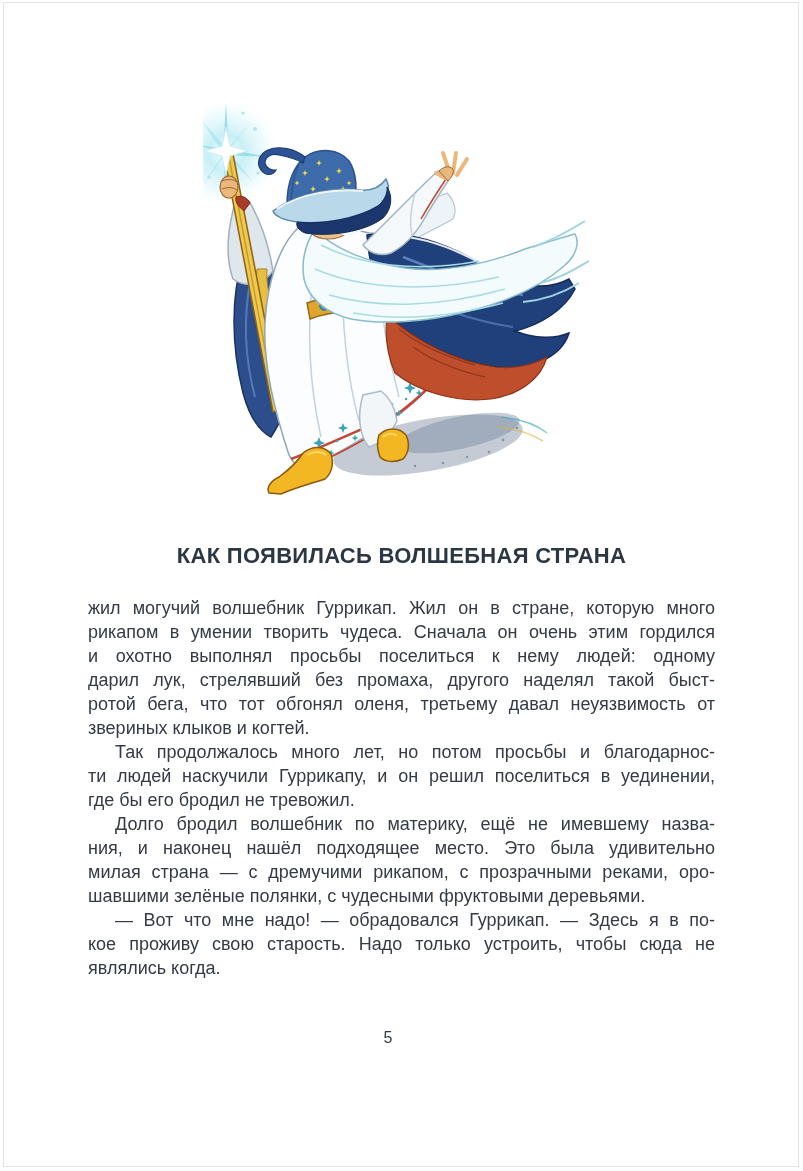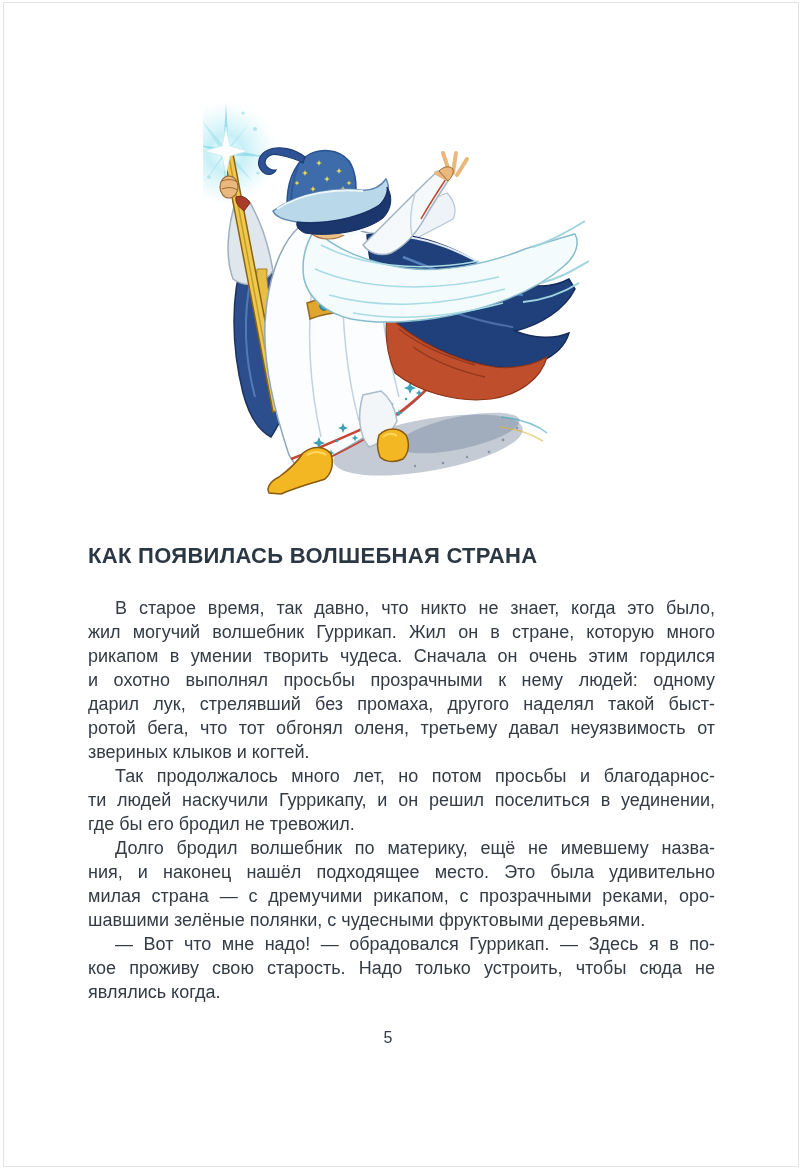--- a/index.html
+++ b/index.html
@@ -13,20 +13,21 @@
   .border-frame{
     position:absolute;left:3px;top:2px;right:4px;bottom:4px;
     border:1px solid #e3e3e3;
     pointer-events:none;
   }
   .illustration{
     position:absolute;left:203px;top:97px;width:392px;height:405px;
   }
   .chapter-title{
     position:absolute;left:88px;top:543px;width:627px;
+    text-align:center;
     font-size:22px;font-weight:bold;letter-spacing:.3px;
     color:#2c3744;
   }
   .text-block{
     position:absolute;left:88px;top:596px;width:627px;
     font-size:18px;color:#343b45;
   }
   .line{
     height:24px;line-height:24px;
     text-align:justify;text-align-last:justify;
@@ -210,24 +211,23 @@
       <path d="M212,96 C208,110 206,124 209,138" stroke="#c3d2dd" stroke-width="1.5" fill="none"></path>
       <path d="M246,74 L240,56 M250,76 L253,56 M254,78 L264,62 M244,82 L233,76" stroke="#eab87c" stroke-width="4" stroke-linecap="round" fill="none"></path>
       <path d="M236,74 C240,70 246,68 250,72 C251,77 248,81 245,84 Z" fill="#eab87c" stroke="#9a6a32" stroke-width="1"></path>
     </g>
   </svg>
 
   <div class="chapter-title">КАК ПОЯВИЛАСЬ ВОЛШЕБНАЯ СТРАНА</div>
 
   <div class="text-block">
       <div>
-        <div class="line indent">В старое время, так давно, что никто не знает, когда это было,</div>
         <div class="line">жил могучий волшебник Гуррикап. Жил он в стране, которую много</div>
         <div class="line">рикапом в умении творить чудеса. Сначала он очень этим гордился</div>
-        <div class="line">и охотно выполнял просьбы прозрачными к нему людей: одному</div>
+        <div class="line">и охотно выполнял просьбы поселиться к нему людей: одному</div>
         <div class="line">дарил лук, стрелявший без промаха, другого наделял такой быст-</div>
         <div class="line">ротой бега, что тот обгонял оленя, третьему давал неуязвимость от</div>
         <div class="line para-end">звериных клыков и когтей.</div>
       </div>
       <div>
         <div class="line indent">Так продолжалось много лет, но потом просьбы и благодарнос-</div>
         <div class="line">ти людей наскучили Гуррикапу, и он решил поселиться в уединении,</div>
         <div class="line para-end">где бы его бродил не тревожил.</div>
       </div>
       <div>

